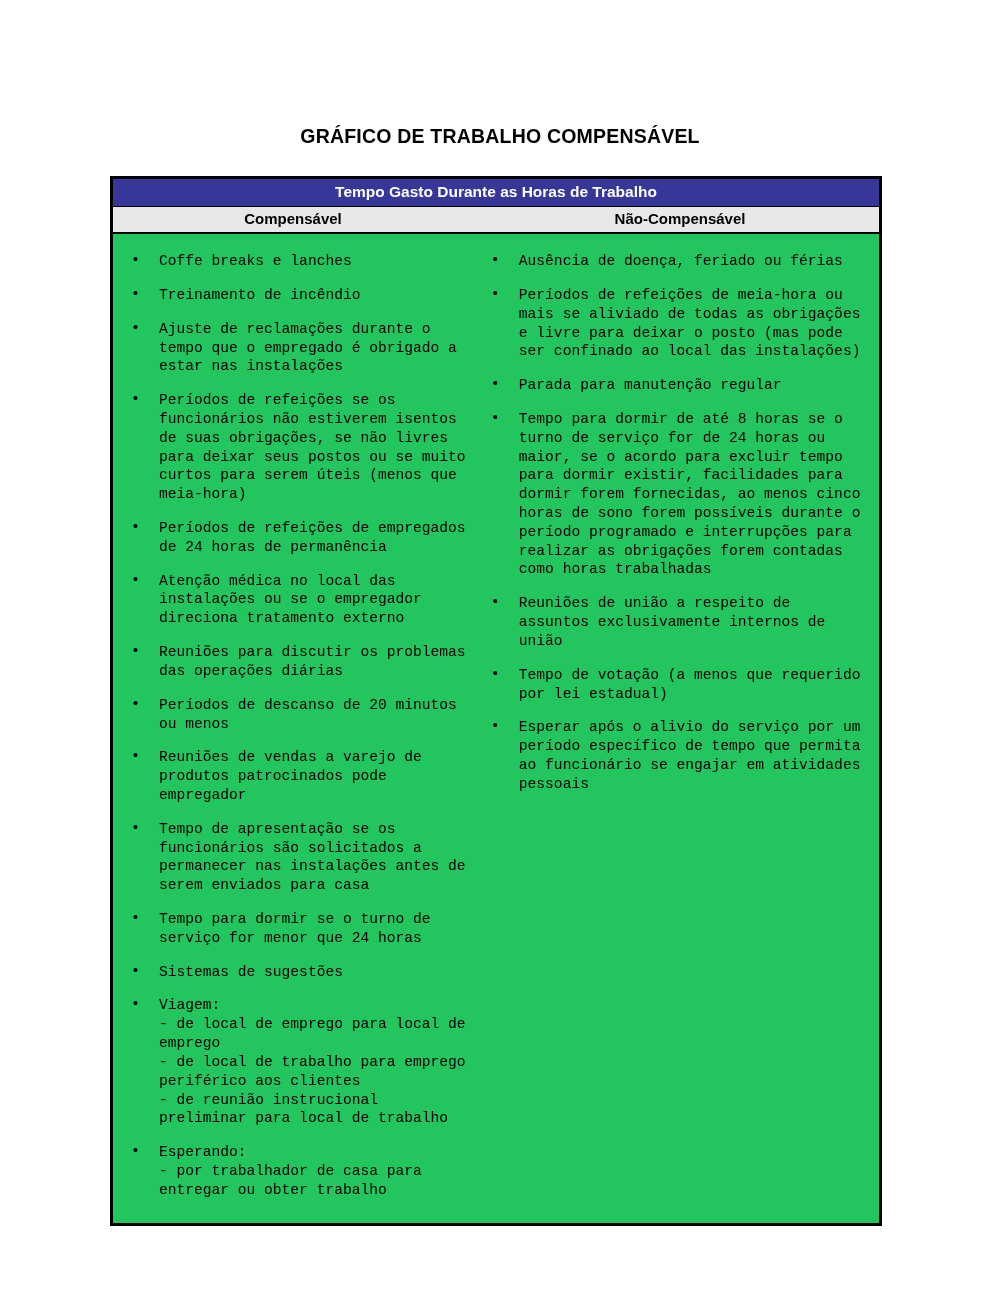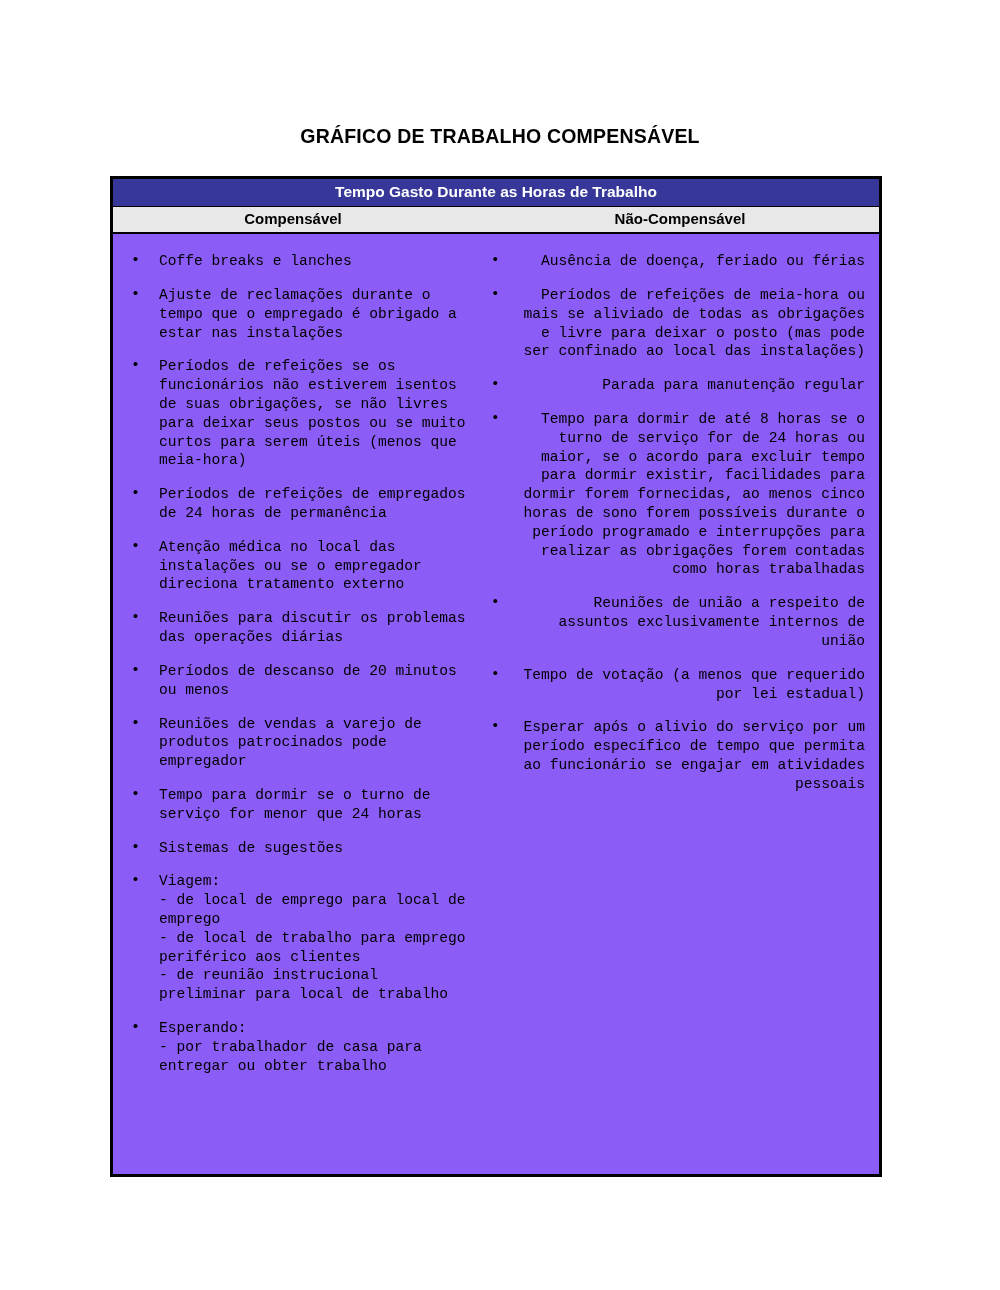--- a/index.html
+++ b/index.html
@@ -36,21 +36,21 @@
   }
 
   
   .chart-table {
     position: absolute;
     left: 110px;
     top: 176px;
     width: 772px;
     box-sizing: border-box;
     border: 3px solid #000000;
-    background: #8b5cf6;
+    background: #22c55e;
   }
 
   .table-header {
     background: #373799;
     color: #ffffff;
     text-align: center;
     font-size: 15.5px;
     font-weight: bold;
     padding: 4px 0 5px 0;
     line-height: 1.15;
@@ -83,21 +83,21 @@
     padding-top: 18px;
     padding-bottom: 8px;
     box-sizing: border-box;
   }
 
   .col {
     box-sizing: border-box;
     font-family: Liberation Mono, monospace;
   }
   .col.left  { width: 47.5%; padding-left: 6px;  padding-right: 10px; }
-  .col.right { width: 52.5%; padding-left: 2px;  padding-right: 14px; text-align: right; }
+  .col.right { width: 52.5%; padding-left: 2px;  padding-right: 14px; }
 
   ul.bullets {
     list-style: none;
     margin: 0;
     padding: 0;
   }
 
   ul.bullets > li {
     position: relative;
     padding-left: 40px;
@@ -139,39 +139,45 @@
     </div>
 
     <div class="table-body">
 
       <div class="col left">
         <ul class="bullets" id="list-compensavel">
             <li>
               <span class="item-text">Coffe breaks e lanches</span>
             </li>
             <li>
+              <span class="item-text">Treinamento de incêndio</span>
+            </li>
+            <li>
               <span class="item-text">Ajuste de reclamações durante o tempo que o empregado é obrigado a estar nas instalações</span>
             </li>
             <li>
               <span class="item-text">Períodos de refeições se os funcionários não estiverem isentos de suas obrigações, se não livres para deixar seus postos ou se muito curtos para serem úteis (menos que meia-hora)</span>
             </li>
             <li>
               <span class="item-text">Períodos de refeições de empregados de 24 horas de permanência</span>
             </li>
             <li>
               <span class="item-text">Atenção médica no local das instalações ou se o empregador direciona tratamento externo</span>
             </li>
             <li>
               <span class="item-text">Reuniões para discutir os problemas das operações diárias</span>
             </li>
             <li>
               <span class="item-text">Períodos de descanso de 20 minutos ou menos</span>
             </li>
             <li>
               <span class="item-text">Reuniões de vendas a varejo de produtos patrocinados pode empregador</span>
+            </li>
+            <li>
+              <span class="item-text">Tempo de apresentação se os funcionários são solicitados a permanecer nas instalações antes de serem enviados para casa</span>
             </li>
             <li>
               <span class="item-text">Tempo para dormir se o turno de serviço for menor que 24 horas</span>
             </li>
             <li>
               <span class="item-text">Sistemas de sugestões</span>
             </li>
             <li>
               <span class="item-text">Viagem:
 - de local de emprego para local de emprego

